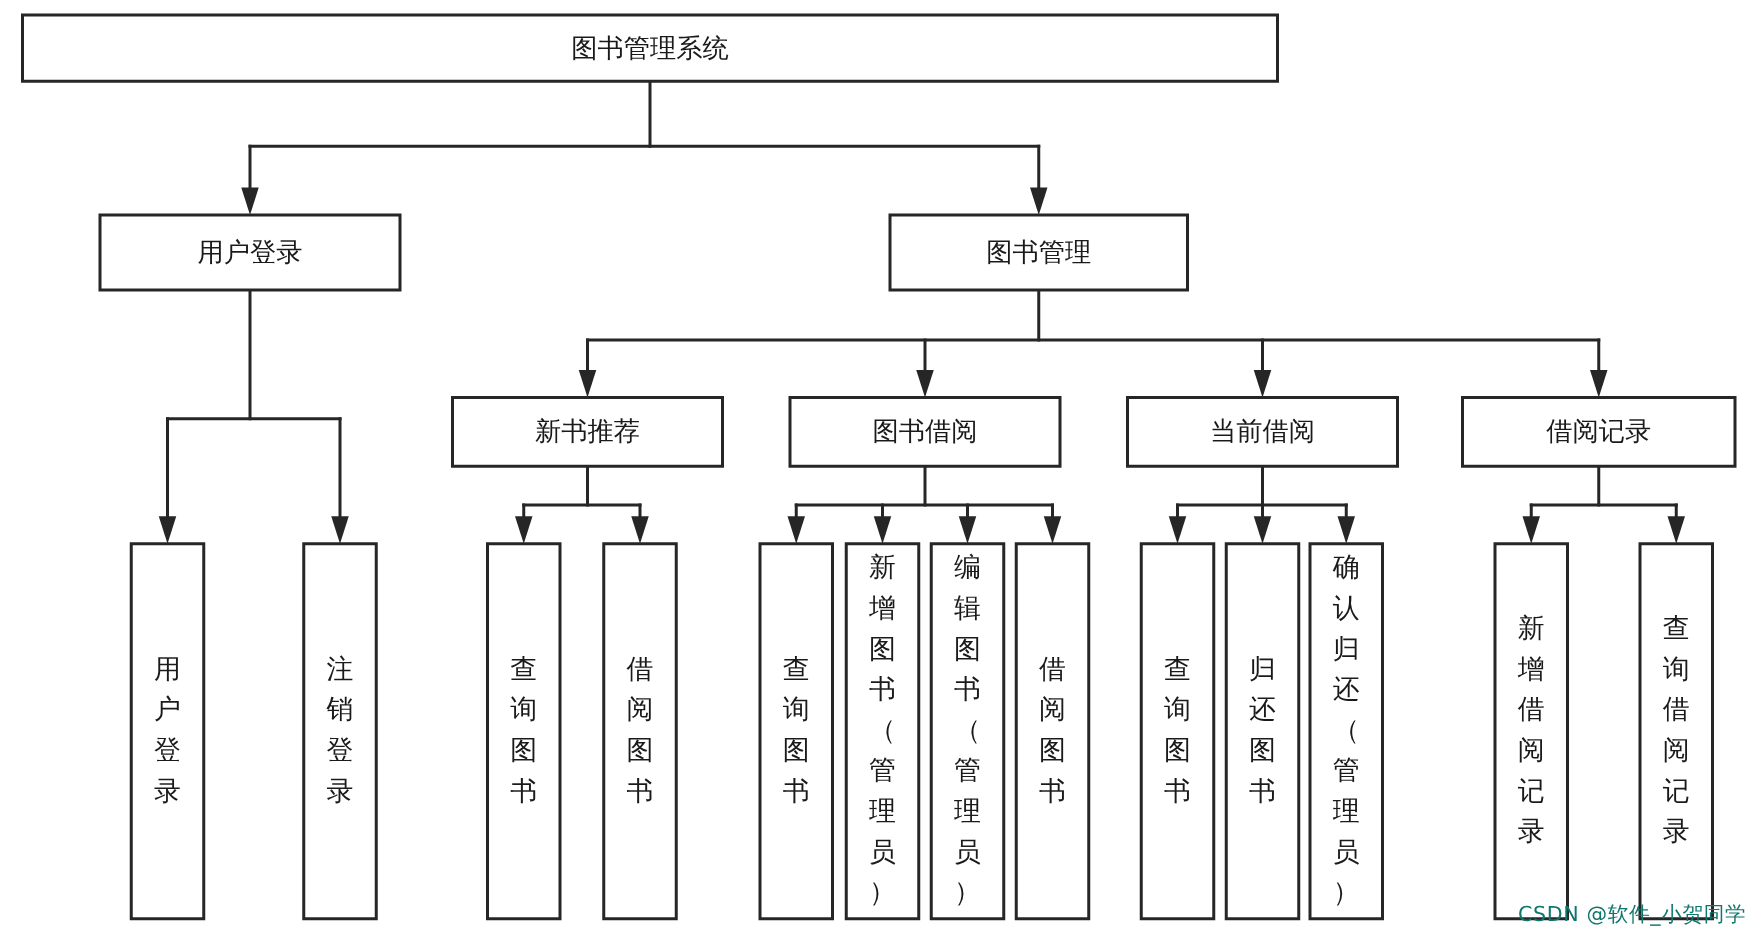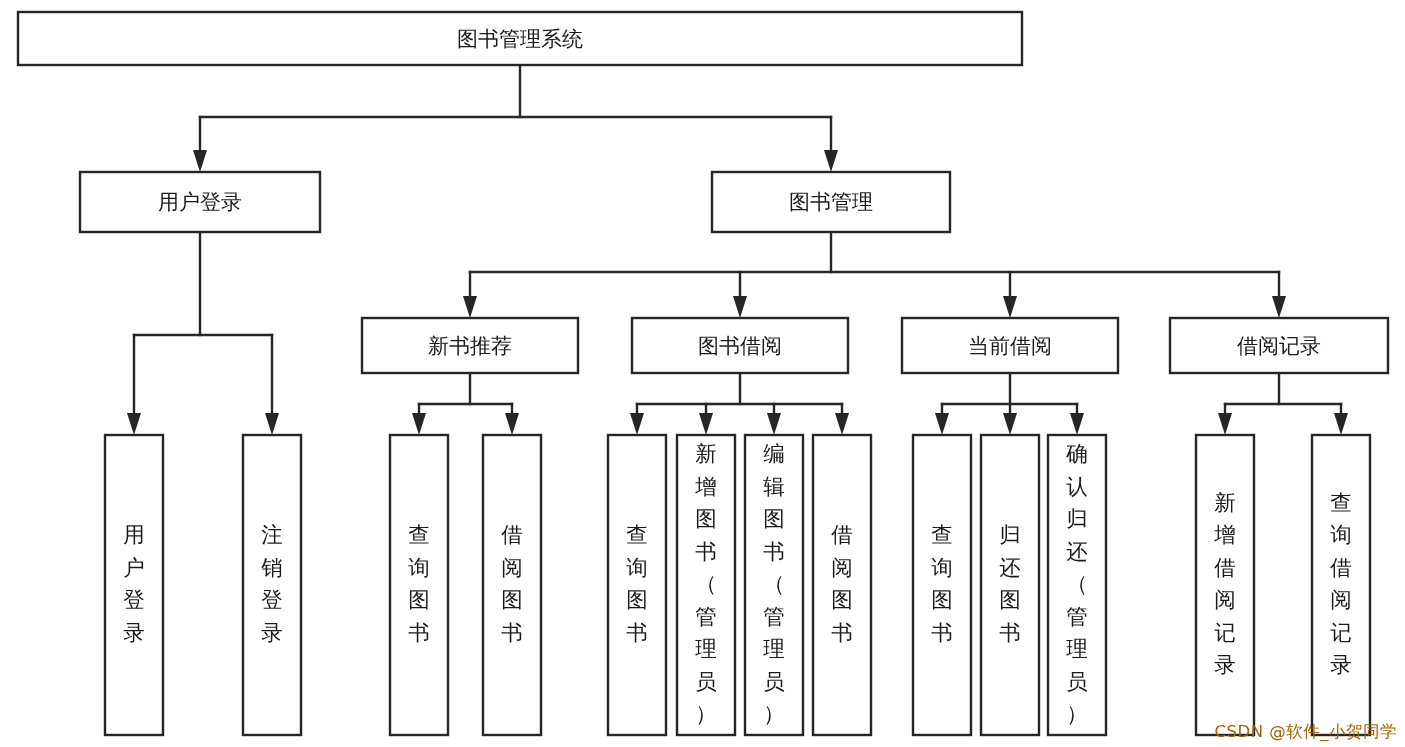--- a/index.html
+++ b/index.html
@@ -51,21 +51,21 @@
   .node-label.vertical {
     font-size: 21.5px;
     letter-spacing: 0px;
   }
   .watermark {
     position: absolute;
     right: 8px;
     bottom: 4px;
     font-family: "DejaVu Sans", "Liberation Sans", sans-serif;
     font-size: 16.5px;
-    color: #a16207;
+    color: #0f766e;
     white-space: nowrap;
     letter-spacing: 0.5px;
     user-select: none;
   }
 </style>
 </head>
 <body>
 
 <div id="canvas">
   <svg class="diagram" id="diagram-svg" viewBox="0 0 1405 747" xmlns="http://www.w3.org/2000/svg">

